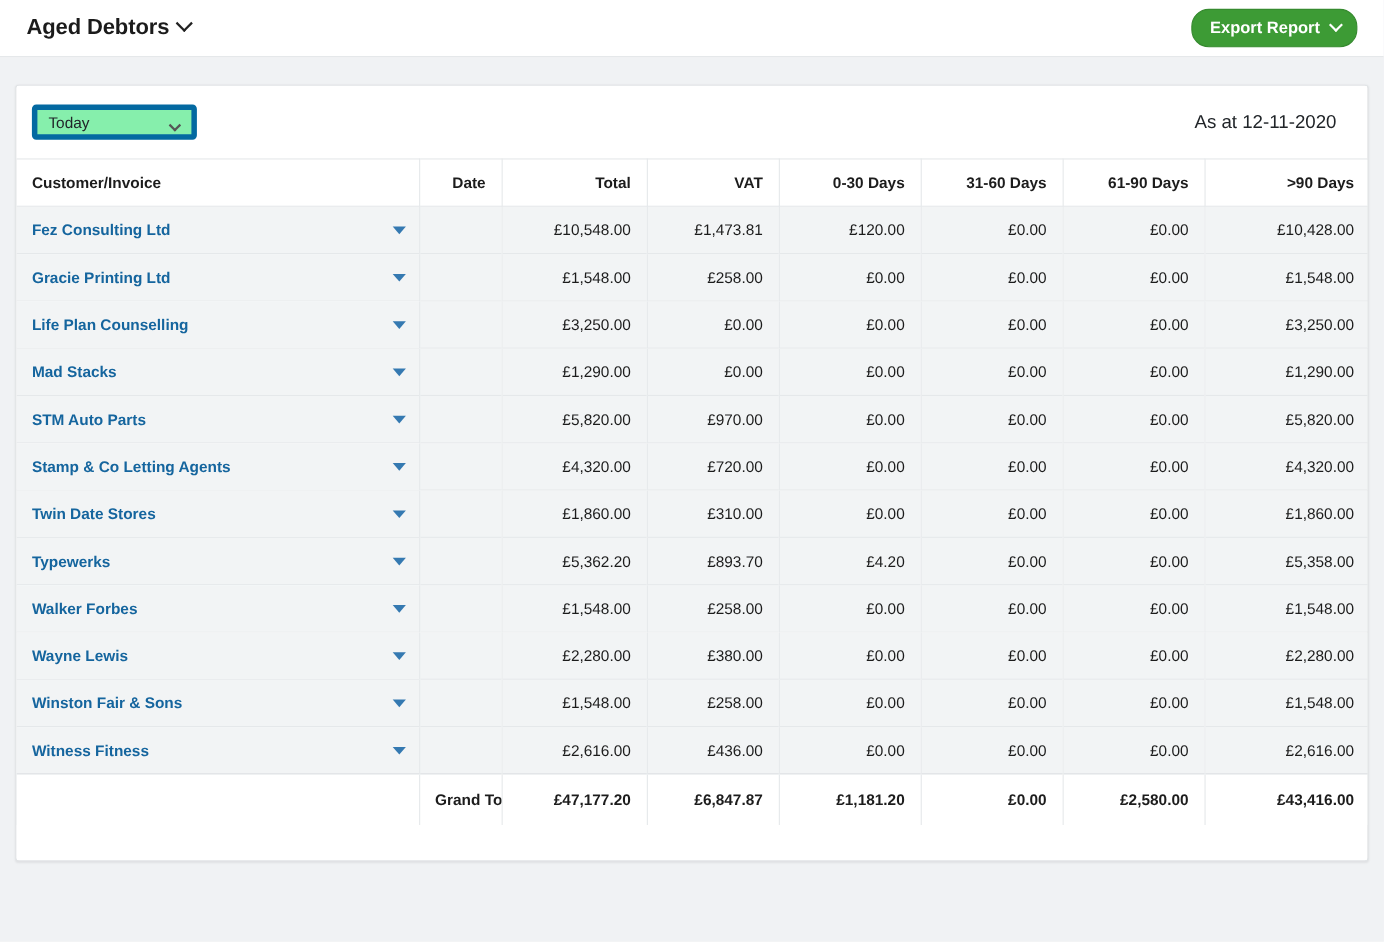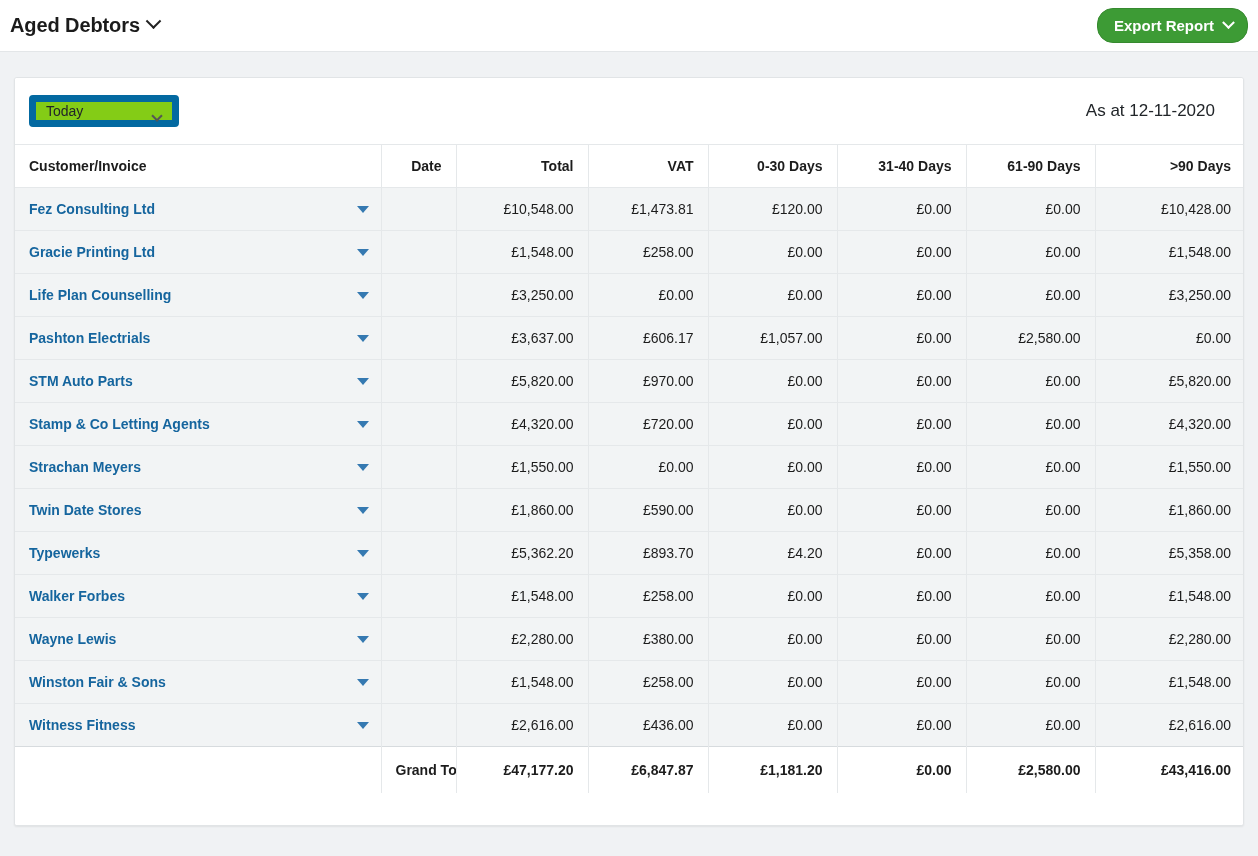--- a/index.html
+++ b/index.html
@@ -12,21 +12,21 @@
   }
 
   
   .topbar {
     position: relative;
     height: 52px;
     background: #ffffff;
     border-bottom: 1px solid #e3e6e8;
     display: flex;
     align-items: center;
-    padding: 0 10px;
+    padding: 0 24px;
   }
   .page-title-wrap {
     display: flex;
     align-items: center;
     gap: 8px;
     cursor: pointer;
   }
   .page-title {
     font-size: 20px;
     font-weight: bold;
@@ -80,23 +80,23 @@
     height: 66px;
     display: flex;
     align-items: center;
     padding: 0 14px;
     background: #ffffff;
   }
   .period-select {
     position: relative;
     width: 150px;
     height: 32px;
-    border: 7px solid #0369a1;
+    border: 5px solid #0369a1;
     border-radius: 4px;
-    background: #84cc16;
+    background: #86efac;
     display: flex;
     align-items: center;
     padding: 0 10px;
     font-size: 14px;
     color: #212529;
     cursor: pointer;
   }
   .period-select .sel-chevron {
     position: absolute;
     right: 11px; top: 10px;
@@ -219,21 +219,21 @@
   </div>
 
   <table class="report">
     <thead>
       <tr>
         <th class="col-customer">Customer/Invoice</th>
         <th class="col-date">Date</th>
         <th class="col-total">Total</th>
         <th class="col-vat">VAT</th>
         <th class="col-0-30">0-30 Days</th>
-        <th class="col-31-60">31-40 Days</th>
+        <th class="col-31-60">31-60 Days</th>
         <th class="col-61-90">61-90 Days</th>
         <th class="col-90plus">&gt;90 Days</th>
       </tr>
     </thead>
     <tbody id="table-body">
         <tr class="data-row">
           <td class="cell-customer col-customer"><a class="cust-link">Fez Consulting Ltd</a><span class="caret"></span></td>
           <td class="col-date"></td>
           <td class="col-total">£10,548.00</td>
           <td class="col-vat">£1,473.81</td>
@@ -256,28 +256,28 @@
           <td class="cell-customer col-customer"><a class="cust-link">Life Plan Counselling</a><span class="caret"></span></td>
           <td class="col-date"></td>
           <td class="col-total">£3,250.00</td>
           <td class="col-vat">£0.00</td>
           <td class="col-0-30">£0.00</td>
           <td class="col-31-60">£0.00</td>
           <td class="col-61-90">£0.00</td>
           <td class="col-90plus">£3,250.00</td>
         </tr>
         <tr class="data-row">
-          <td class="cell-customer col-customer"><a class="cust-link">Pashton Electrials</a><span class="caret"></span></td>
-          <td class="col-date"></td>
-          <td class="col-total">£3,637.00</td>
-          <td class="col-vat">£606.17</td>
-          <td class="col-0-30">£1,057.00</td>
-          <td class="col-31-60">£0.00</td>
-          <td class="col-61-90">£2,580.00</td>
-          <td class="col-90plus">£0.00</td>
+          <td class="cell-customer col-customer"><a class="cust-link">Mad Stacks</a><span class="caret"></span></td>
+          <td class="col-date"></td>
+          <td class="col-total">£1,290.00</td>
+          <td class="col-vat">£0.00</td>
+          <td class="col-0-30">£0.00</td>
+          <td class="col-31-60">£0.00</td>
+          <td class="col-61-90">£0.00</td>
+          <td class="col-90plus">£1,290.00</td>
         </tr>
         <tr class="data-row">
           <td class="cell-customer col-customer"><a class="cust-link">STM Auto Parts</a><span class="caret"></span></td>
           <td class="col-date"></td>
           <td class="col-total">£5,820.00</td>
           <td class="col-vat">£970.00</td>
           <td class="col-0-30">£0.00</td>
           <td class="col-31-60">£0.00</td>
           <td class="col-61-90">£0.00</td>
           <td class="col-90plus">£5,820.00</td>
@@ -286,34 +286,24 @@
           <td class="cell-customer col-customer"><a class="cust-link">Stamp &amp; Co Letting Agents</a><span class="caret"></span></td>
           <td class="col-date"></td>
           <td class="col-total">£4,320.00</td>
           <td class="col-vat">£720.00</td>
           <td class="col-0-30">£0.00</td>
           <td class="col-31-60">£0.00</td>
           <td class="col-61-90">£0.00</td>
           <td class="col-90plus">£4,320.00</td>
         </tr>
         <tr class="data-row">
-          <td class="cell-customer col-customer"><a class="cust-link">Strachan Meyers</a><span class="caret"></span></td>
-          <td class="col-date"></td>
-          <td class="col-total">£1,550.00</td>
-          <td class="col-vat">£0.00</td>
-          <td class="col-0-30">£0.00</td>
-          <td class="col-31-60">£0.00</td>
-          <td class="col-61-90">£0.00</td>
-          <td class="col-90plus">£1,550.00</td>
-        </tr>
-        <tr class="data-row">
           <td class="cell-customer col-customer"><a class="cust-link">Twin Date Stores</a><span class="caret"></span></td>
           <td class="col-date"></td>
           <td class="col-total">£1,860.00</td>
-          <td class="col-vat">£590.00</td>
+          <td class="col-vat">£310.00</td>
           <td class="col-0-30">£0.00</td>
           <td class="col-31-60">£0.00</td>
           <td class="col-61-90">£0.00</td>
           <td class="col-90plus">£1,860.00</td>
         </tr>
         <tr class="data-row">
           <td class="cell-customer col-customer"><a class="cust-link">Typewerks</a><span class="caret"></span></td>
           <td class="col-date"></td>
           <td class="col-total">£5,362.20</td>
           <td class="col-vat">£893.70</td>

